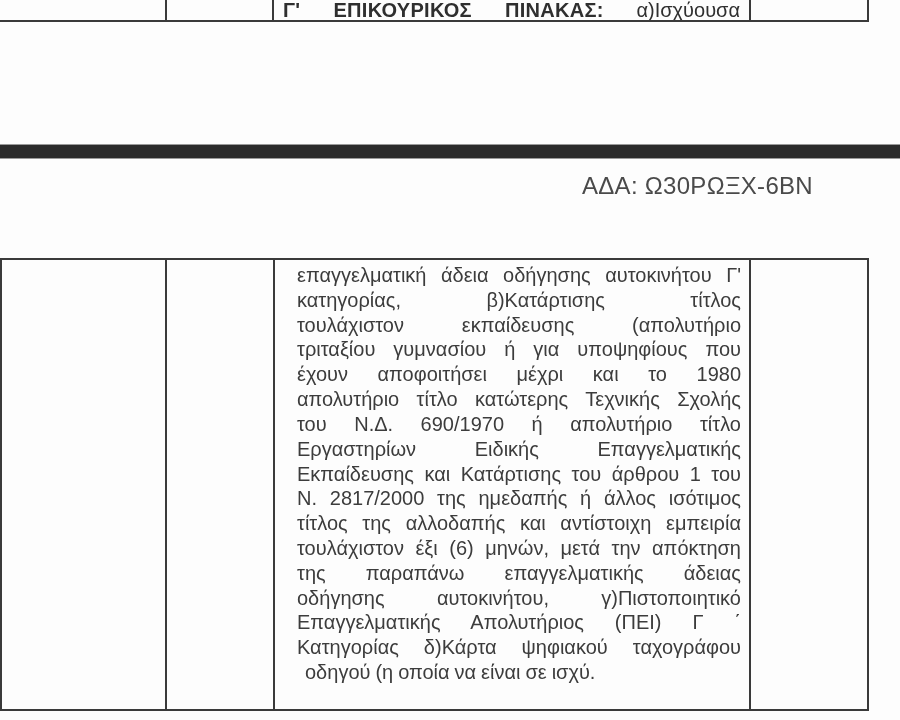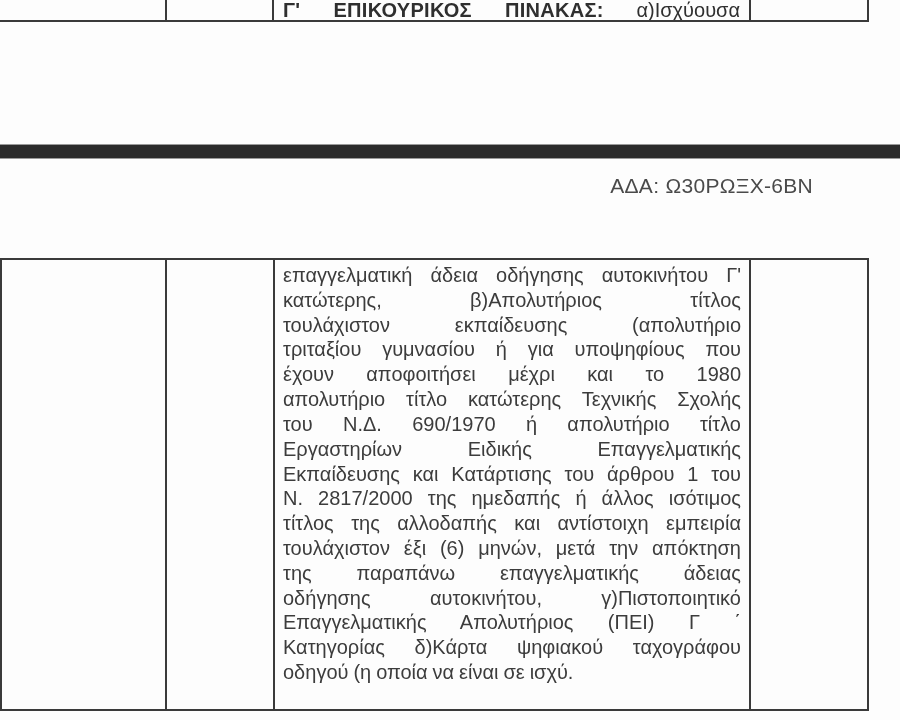--- a/index.html
+++ b/index.html
@@ -19,31 +19,31 @@
     white-space:normal;overflow:hidden;
   }
   .top-title-cell .b{font-weight:bold;letter-spacing:0.3px;}
 
   
   .sep-bar{position:absolute;left:0;top:145px;width:900px;height:13px;background:#2b2b2b;
     box-shadow:0 -1px 0 #9a9a9a,0 1px 0 #9a9a9a;}
 
   
   .ada{position:absolute;top:175px;right:87px;height:22px;
-    font-size:21px;line-height:22px;color:#4a4a4a;letter-spacing:0.3px;white-space:nowrap;}
+    font-size:24px;line-height:22px;color:#4a4a4a;letter-spacing:0.3px;white-space:nowrap;}
 
   
   .req-cell{
     position:absolute;left:274px;top:260px;width:476px;
-    box-sizing:border-box;padding:3px 9px 0 9px;
+    box-sizing:border-box;padding:3px 9px 0 23px;
     font-size:20px;color:#3c3c3c;word-spacing:-0.6px;
   }
   .ln{line-height:24.82px;height:24.82px;overflow:hidden;
       text-align:justify;text-align-last:justify;}
-  .ln.last{text-align-last:left;}
+  .ln.last{text-align-last:left;margin-left:8px;}
 
   .empty-cell{position:absolute;background:transparent;}
 </style>
 </head>
 <body>
 
 <div class="canvas">
 
   <div>
     <div class="vline" style="left:165px;top:0;height:22px;"></div>
@@ -74,21 +74,21 @@
     <div class="vline" style="left:273px;top:258px;height:453px;"></div>
     <div class="vline" style="left:749px;top:258px;height:453px;"></div>
     <div class="vline" style="left:867px;top:258px;height:453px;"></div>
 
     <div class="empty-cell" style="left:2px;top:260px;width:163px;height:449px;"></div>
     <div class="empty-cell" style="left:167px;top:260px;width:106px;height:449px;"></div>
     <div class="empty-cell" style="left:751px;top:260px;width:116px;height:449px;"></div>
 
     <div class="req-cell">
       <div class="ln">επαγγελματική άδεια οδήγησης αυτοκινήτου Γ'</div>
-      <div class="ln">κατώτερης, β)Απολυτήριος τίτλος</div>
+      <div class="ln">κατηγορίας, β)Κατάρτισης τίτλος</div>
       <div class="ln">τουλάχιστον εκπαίδευσης (απολυτήριο</div>
       <div class="ln">τριταξίου γυμνασίου ή για υποψηφίους που</div>
       <div class="ln">έχουν αποφοιτήσει μέχρι και το 1980</div>
       <div class="ln">απολυτήριο τίτλο κατώτερης Τεχνικής Σχολής</div>
       <div class="ln">του Ν.Δ. 690/1970 ή απολυτήριο τίτλο</div>
       <div class="ln">Εργαστηρίων Ειδικής Επαγγελματικής</div>
       <div class="ln">Εκπαίδευσης και Κατάρτισης του άρθρου 1 του</div>
       <div class="ln">Ν. 2817/2000 της ημεδαπής ή άλλος ισότιμος</div>
       <div class="ln">τίτλος της αλλοδαπής και αντίστοιχη εμπειρία</div>
       <div class="ln">τουλάχιστον έξι (6) μηνών, μετά την απόκτηση</div>

